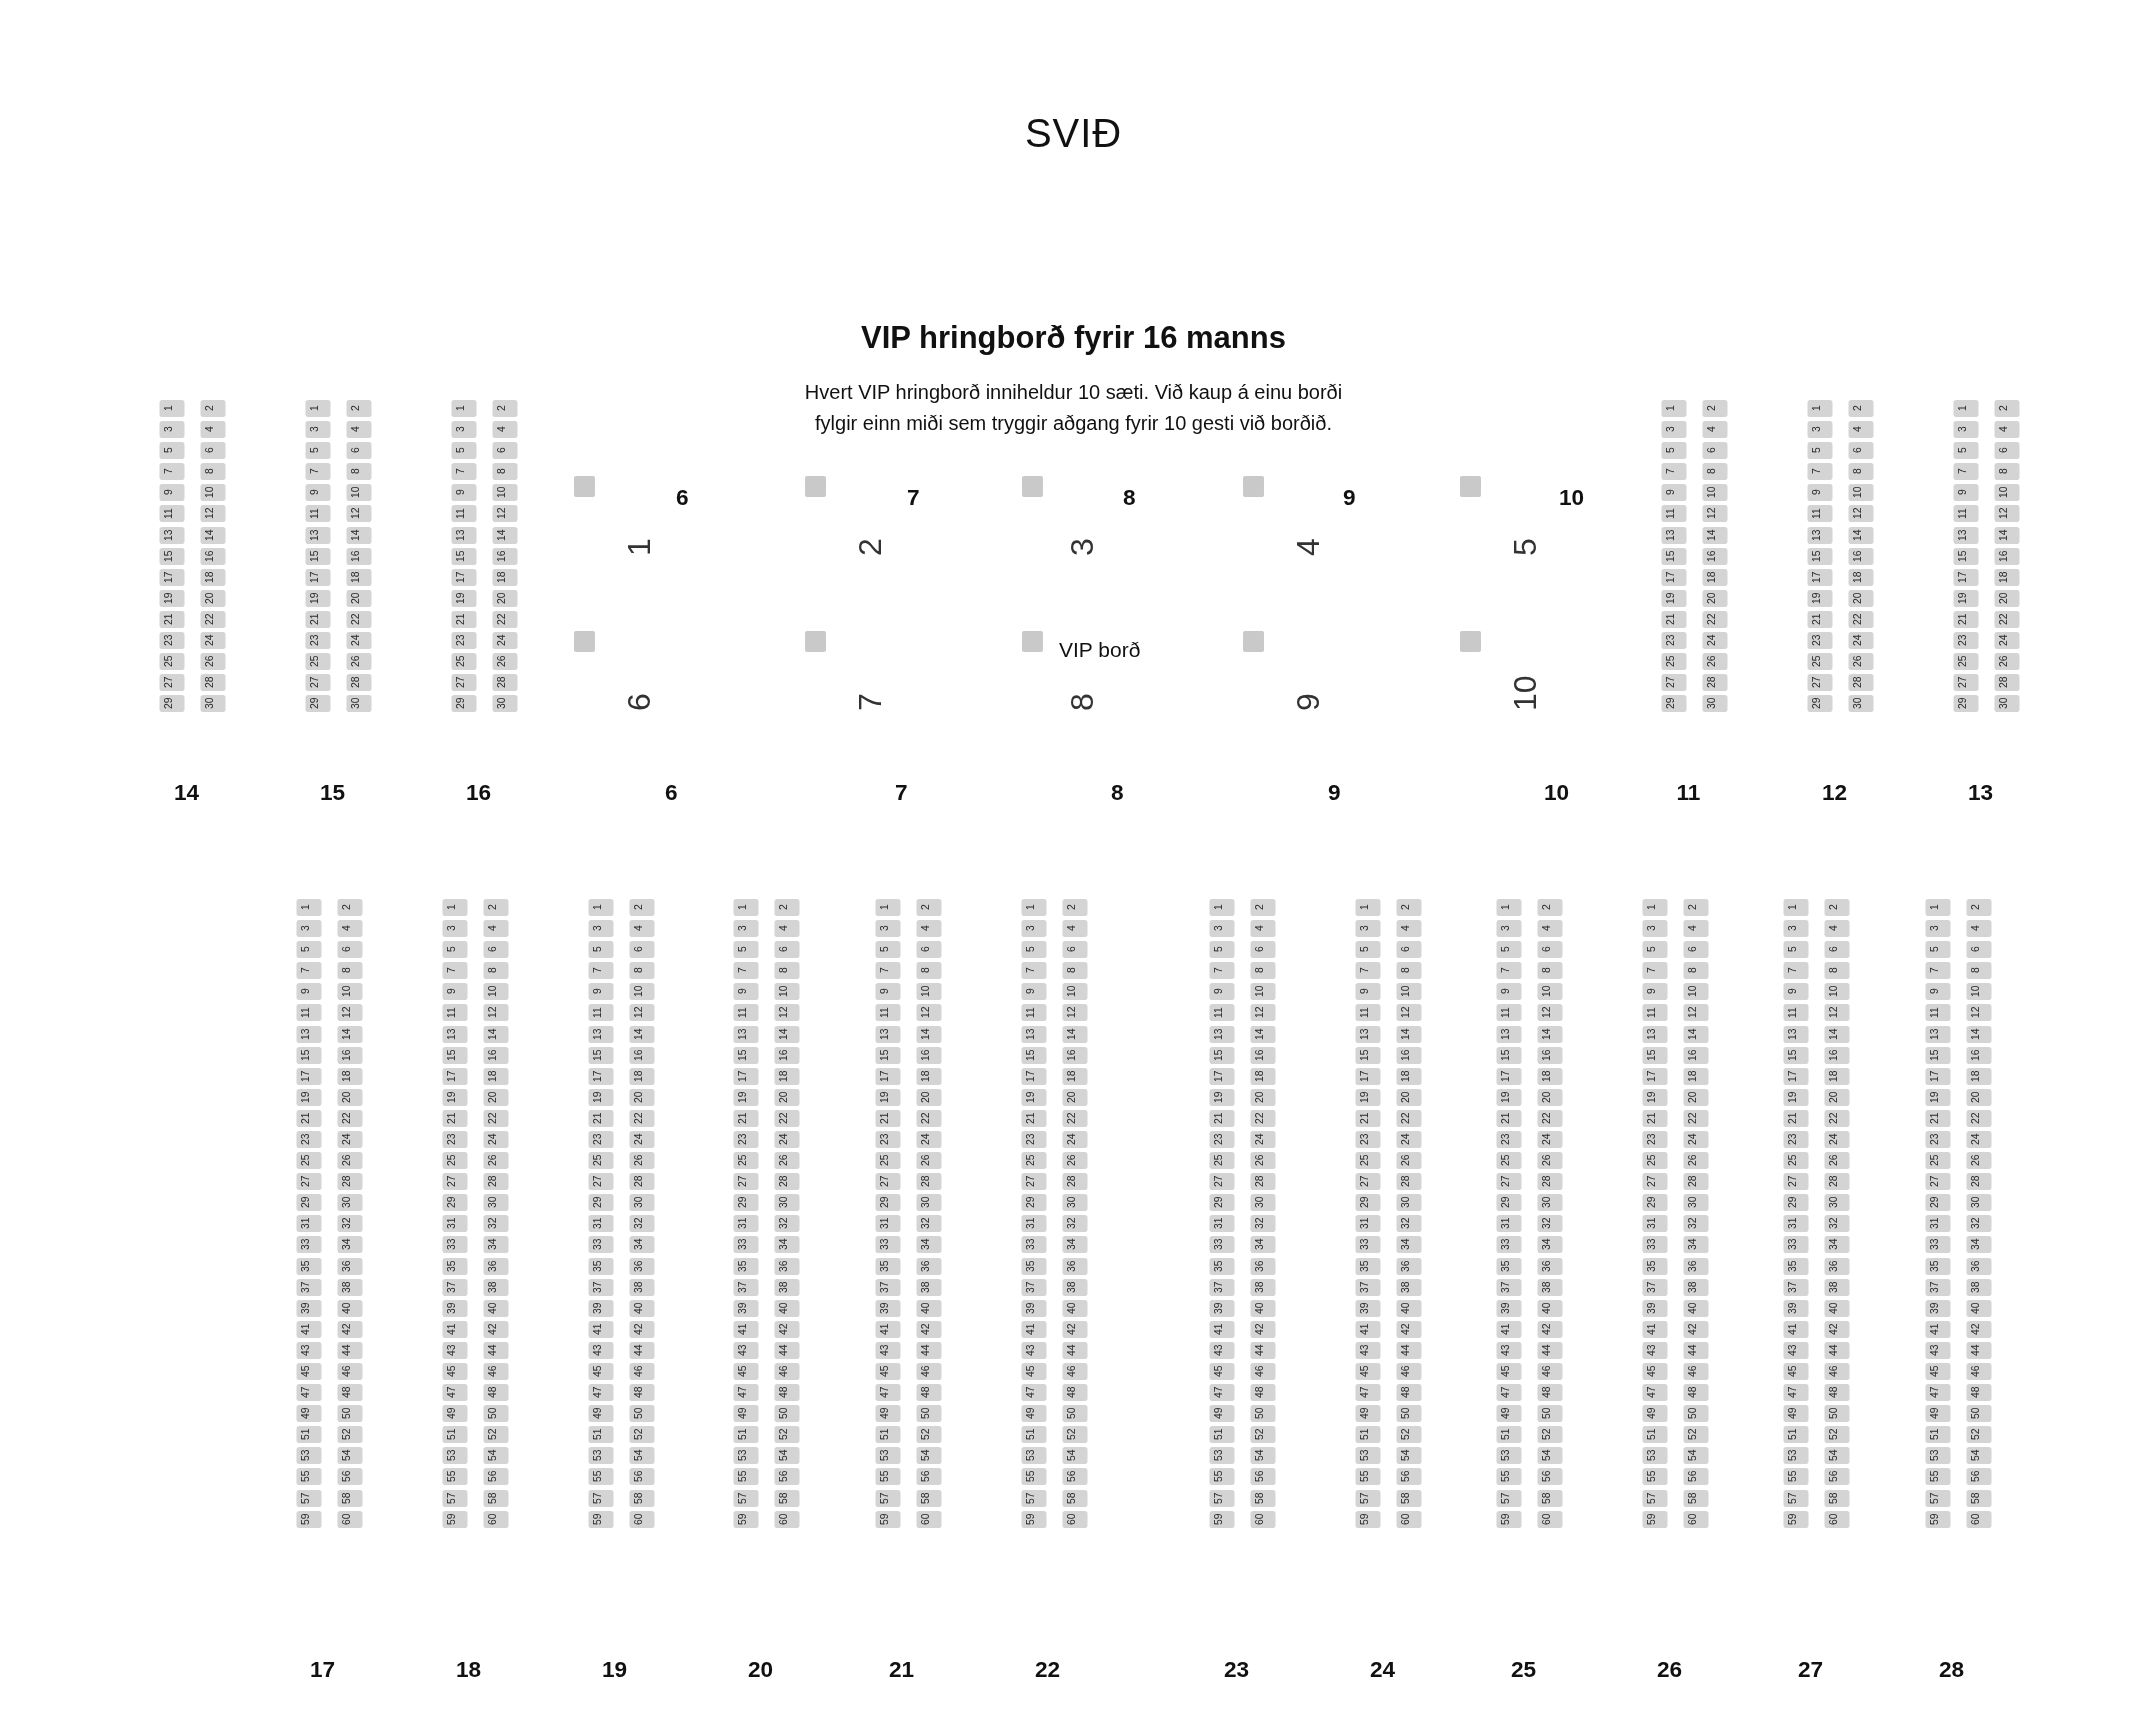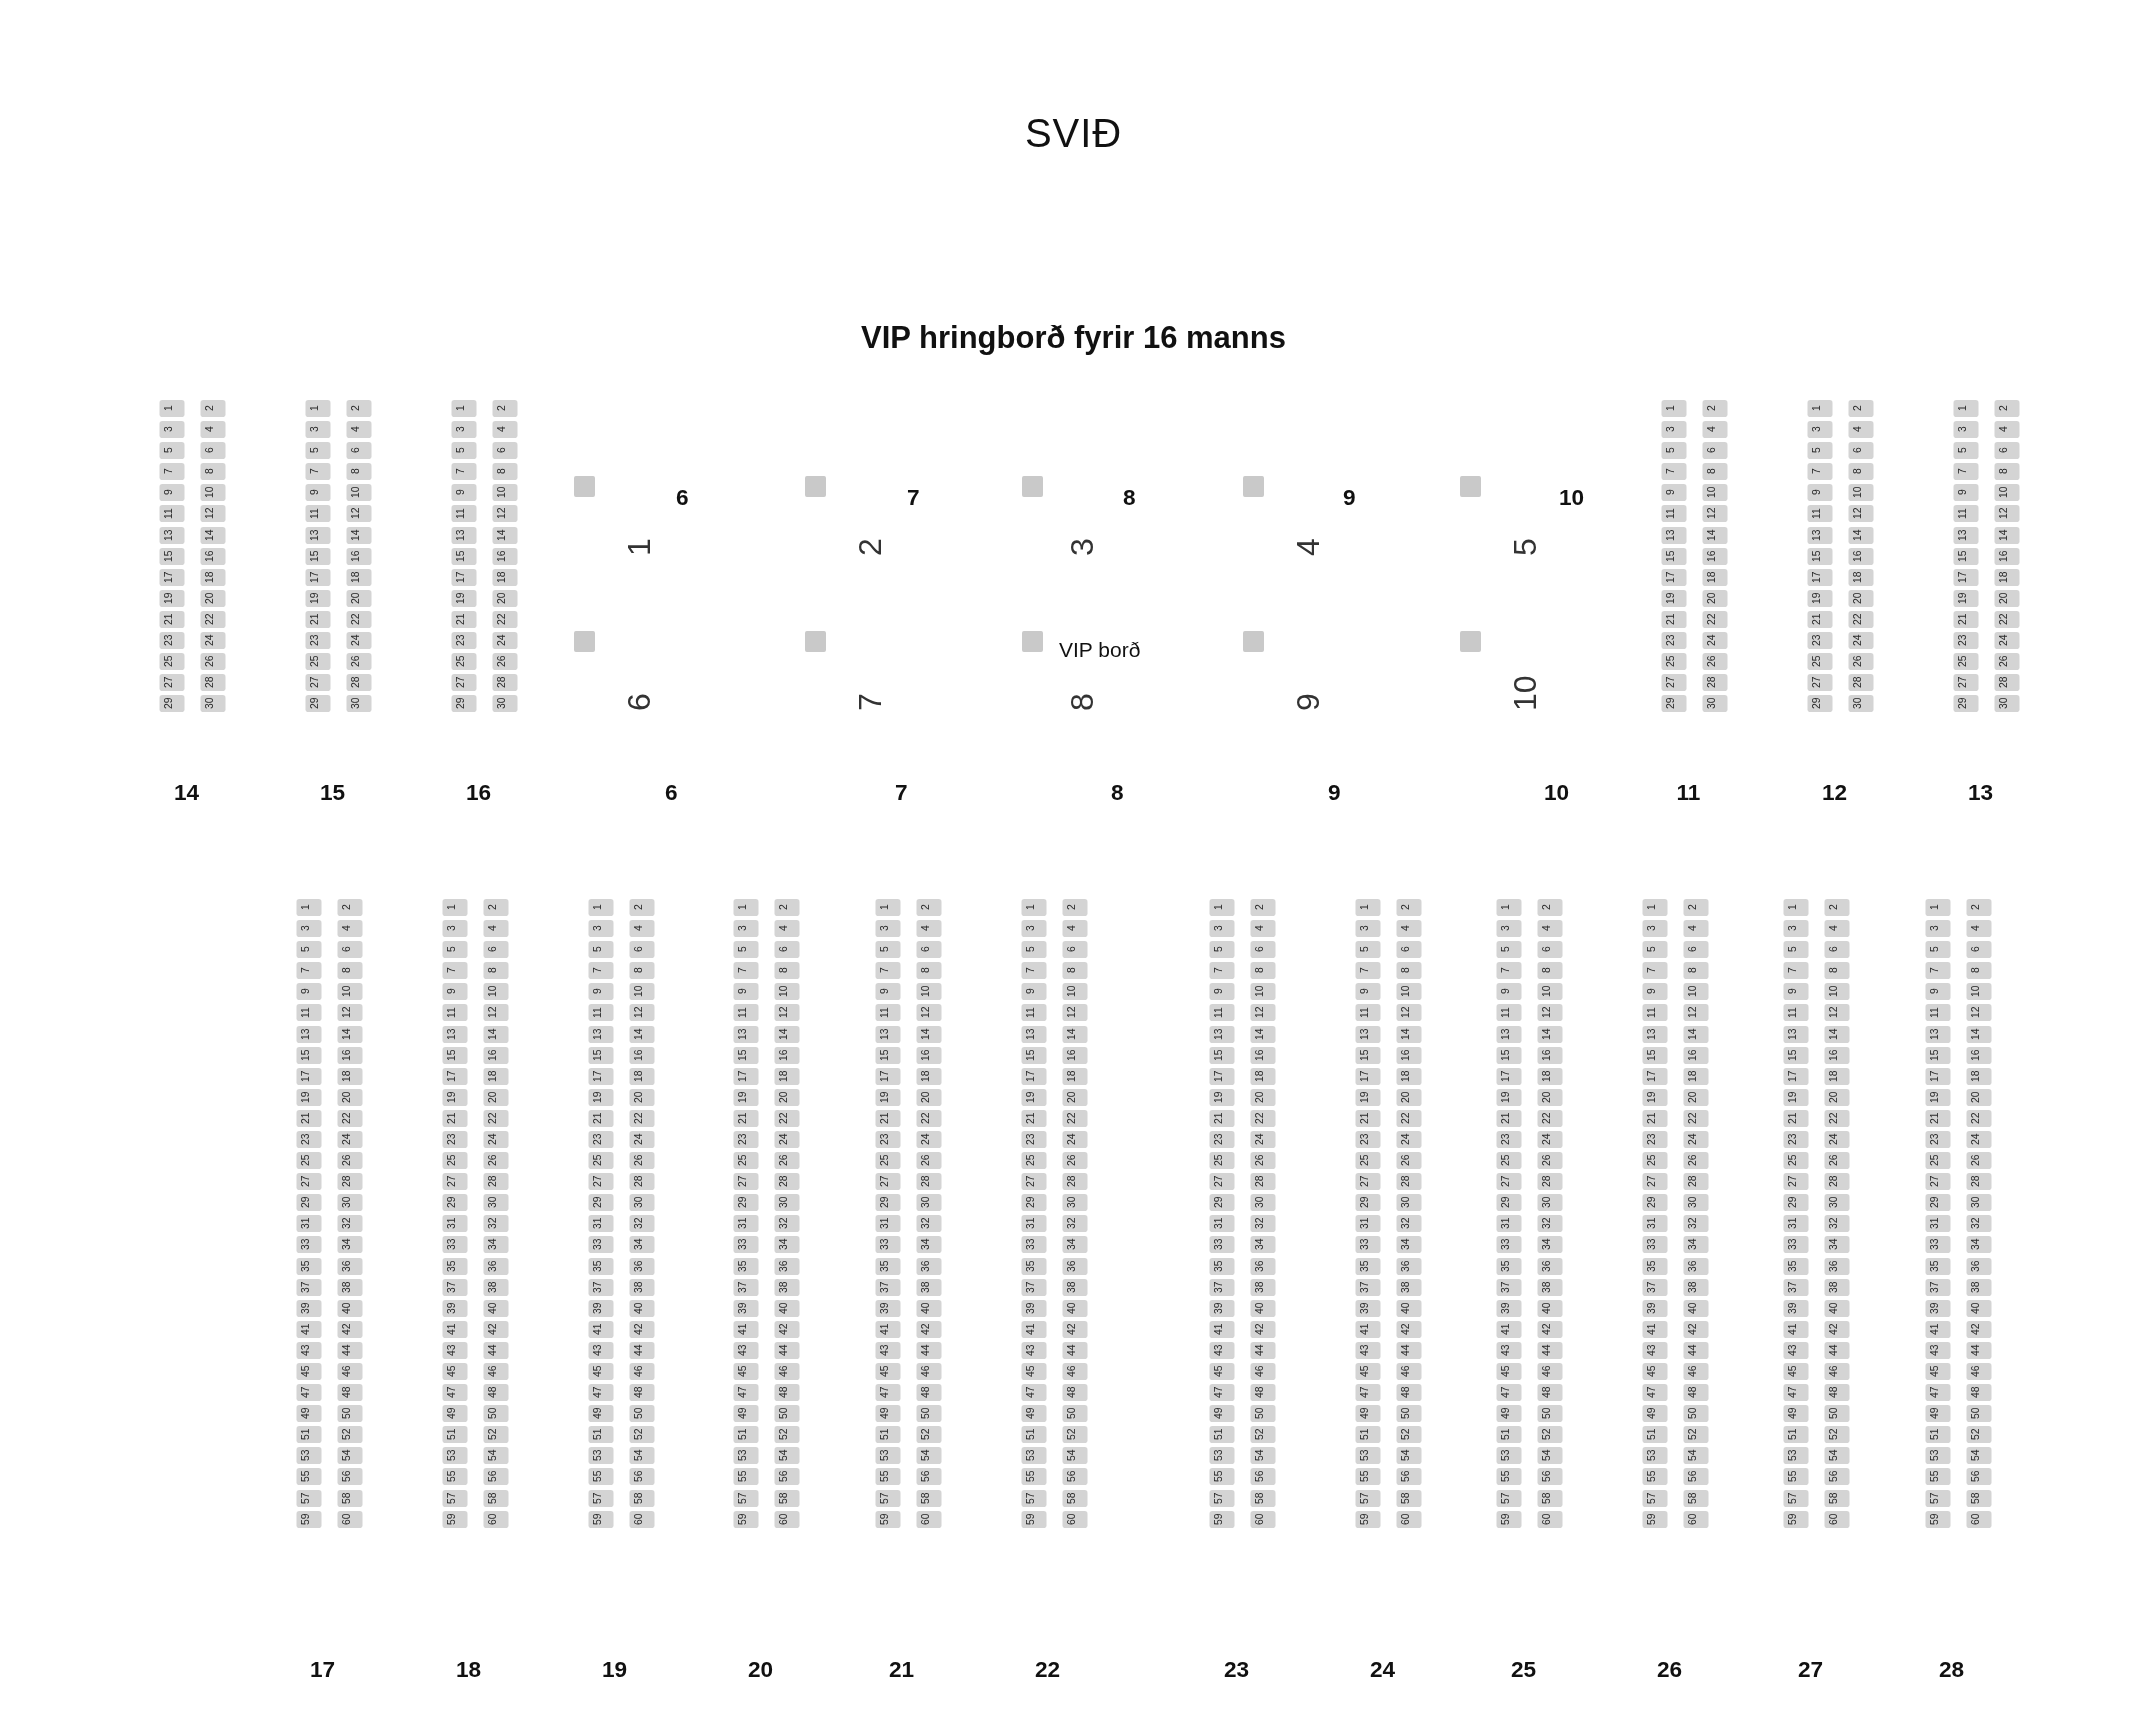--- a/index.html
+++ b/index.html
@@ -105,20 +105,22 @@
     color: #111;
   }
 </style>
 </head>
 <body>
 
 <div class="stage-title">SVIÐ</div>
 
 <div class="vip-heading">VIP hringborð fyrir 16 manns</div>
 <div class="vip-sub">
+  <div>Hvert VIP hringborð inniheldur 10 sæti. Við kaup á einu borði</div>
+  <div>fylgir einn miði sem tryggir aðgang fyrir 10 gesti við borðið.</div>
 </div>
 
 <div id="upper-seating">
     <div class="block" style="left: 160px; top: 400px;">
       <div class="seat" style="left: 0px; top: 0px;">1</div>
       <div class="seat" style="left: 41px; top: 0px;">2</div>
       <div class="seat" style="left: 0px; top: 21px;">3</div>
       <div class="seat" style="left: 41px; top: 21px;">4</div>
       <div class="seat" style="left: 0px; top: 42px;">5</div>
       <div class="seat" style="left: 41px; top: 42px;">6</div>

